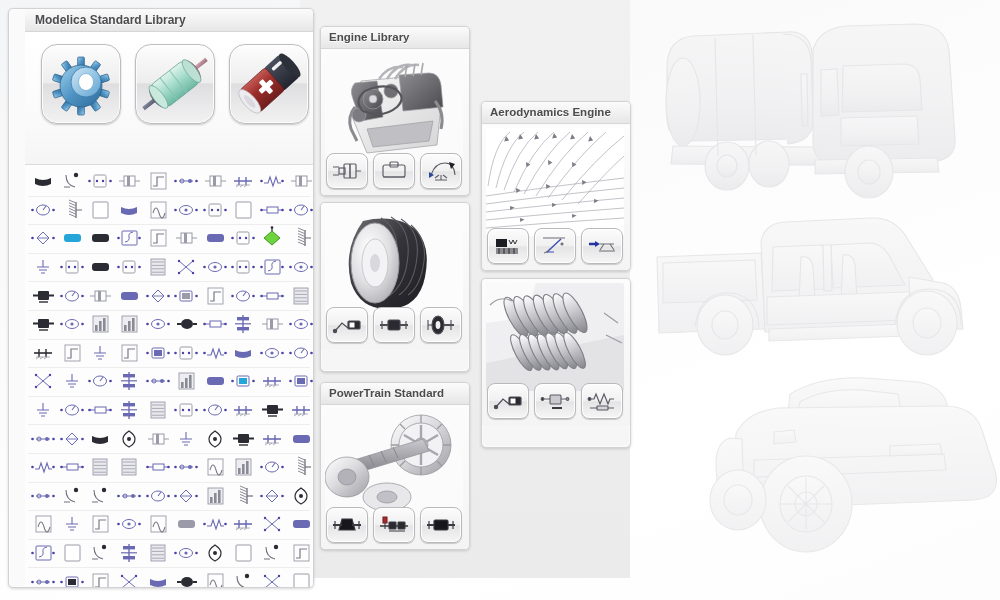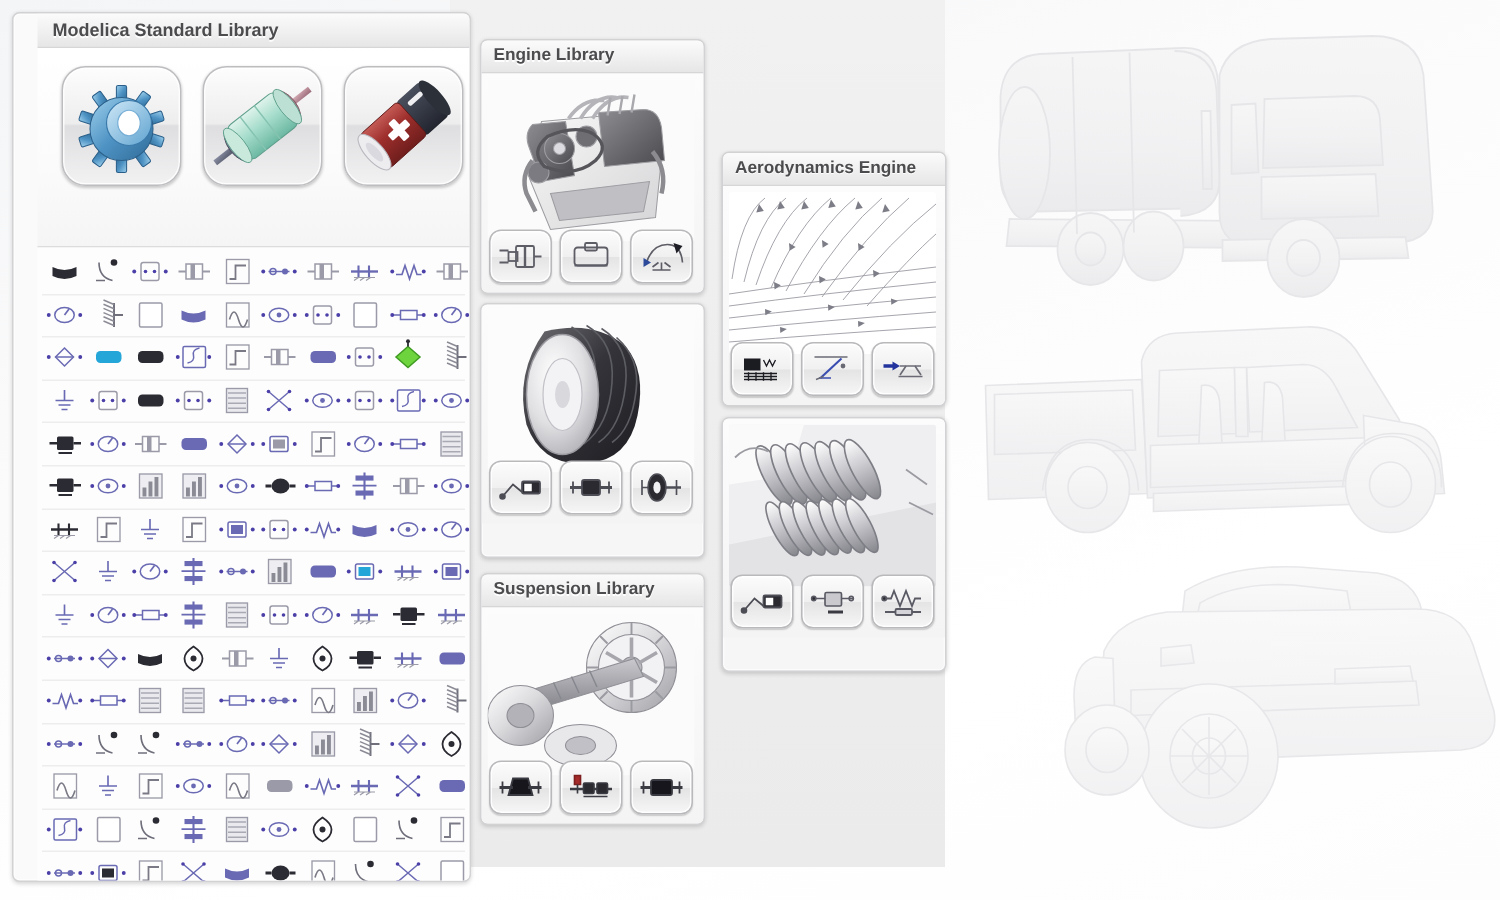--- a/index.html
+++ b/index.html
@@ -1998,21 +1998,21 @@
               <path d="M26,8 l0,10 M3,8 l0,10"></path>
               <path d="M3,13 l4,0"></path>
             </g>
           </svg>
         </div>
       </div>
     </div>
   </div>
 
   <div class="panel" id="lib-powertrain">
-    <div class="panel-title">Suspension Library</div>
+    <div class="panel-title">PowerTrain Standard</div>
     <div class="panel-body">
       <div class="lib-art">
         <svg width="138" height="108" viewBox="0 0 138 108">
           <defs>
             <linearGradient id="ptG" x1="0" y1="0" x2="1" y2="1">
               <stop offset="0%" stop-color="#ffffff"></stop>
               <stop offset="45%" stop-color="#dcdcdf"></stop>
               <stop offset="100%" stop-color="#9e9ea4"></stop>
             </linearGradient>
             <linearGradient id="ptD" x1="0" y1="0" x2="0" y2="1">

